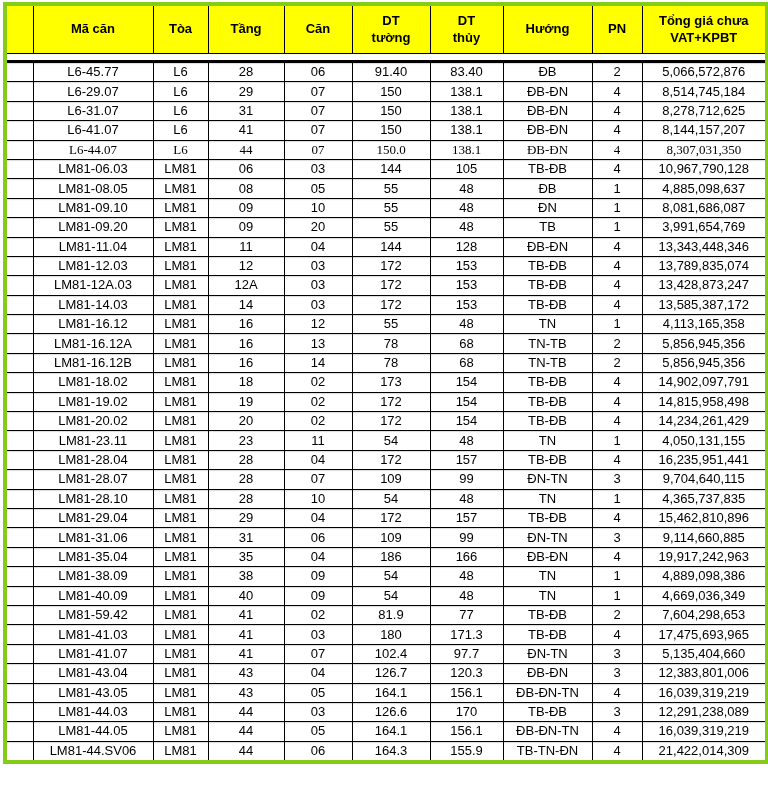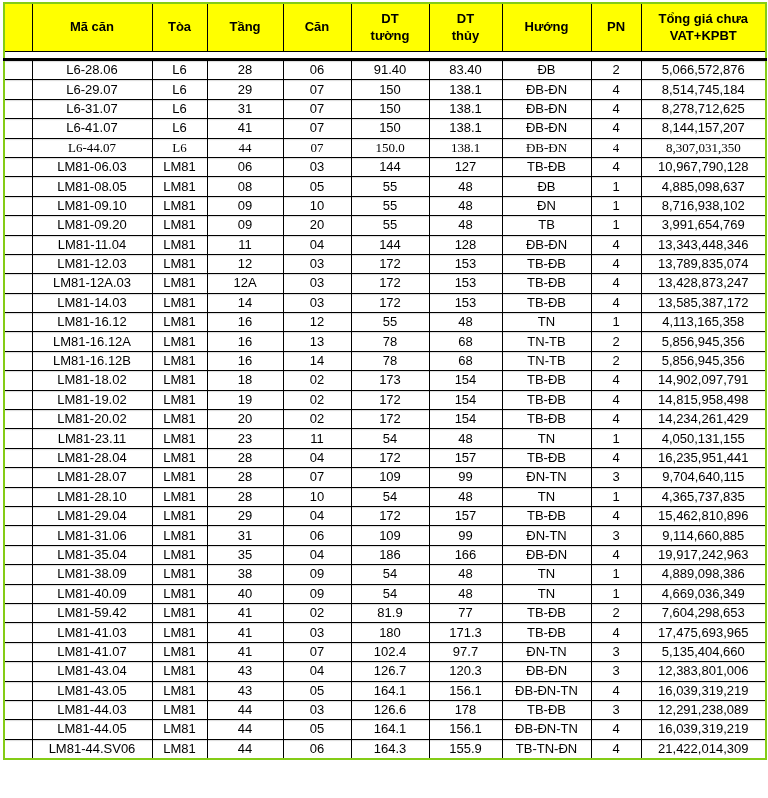--- a/index.html
+++ b/index.html
@@ -12,21 +12,21 @@
     font-family: "Liberation Sans", "DejaVu Sans", sans-serif;
     color: #000000;
   }
   .page {
     padding: 2px 3px 0 3px;
   }
   table.price-table {
     border-collapse: collapse;
     table-layout: fixed;
     width: 762px;
-    border: 2px solid #84cc16;
+    border: 4px solid #84cc16;
   }
   .price-table th,
   .price-table td {
     border: 1px solid #000000;
     text-align: center;
     vertical-align: middle;
     padding: 0;
     overflow: hidden;
   }
   .price-table thead th {
@@ -92,21 +92,21 @@
         <th>Tổng giá chưa
 VAT+KPBT</th>
       </tr>
       <tr class="spacer-row">
         <td colspan="10"></td>
       </tr>
     </thead>
     <tbody>
         <tr>
           <td></td>
-          <td>L6-28.06</td>
+          <td>L6-45.77</td>
           <td>L6</td>
           <td>28</td>
           <td>06</td>
           <td>91.40</td>
           <td>83.40</td>
           <td>ĐB</td>
           <td>2</td>
           <td>5,066,572,876</td>
         </tr>
         <tr>
@@ -157,21 +157,21 @@
           <td>4</td>
           <td>8,307,031,350</td>
         </tr>
         <tr>
           <td></td>
           <td>LM81-06.03</td>
           <td>LM81</td>
           <td>06</td>
           <td>03</td>
           <td>144</td>
-          <td>127</td>
+          <td>105</td>
           <td>TB-ĐB</td>
           <td>4</td>
           <td>10,967,790,128</td>
         </tr>
         <tr>
           <td></td>
           <td>LM81-08.05</td>
           <td>LM81</td>
           <td>08</td>
           <td>05</td>
@@ -184,21 +184,21 @@
         <tr>
           <td></td>
           <td>LM81-09.10</td>
           <td>LM81</td>
           <td>09</td>
           <td>10</td>
           <td>55</td>
           <td>48</td>
           <td>ĐN</td>
           <td>1</td>
-          <td>8,716,938,102</td>
+          <td>8,081,686,087</td>
         </tr>
         <tr>
           <td></td>
           <td>LM81-09.20</td>
           <td>LM81</td>
           <td>09</td>
           <td>20</td>
           <td>55</td>
           <td>48</td>
           <td>TB</td>
@@ -493,21 +493,21 @@
           <td>4</td>
           <td>16,039,319,219</td>
         </tr>
         <tr>
           <td></td>
           <td>LM81-44.03</td>
           <td>LM81</td>
           <td>44</td>
           <td>03</td>
           <td>126.6</td>
-          <td>178</td>
+          <td>170</td>
           <td>TB-ĐB</td>
           <td>3</td>
           <td>12,291,238,089</td>
         </tr>
         <tr>
           <td></td>
           <td>LM81-44.05</td>
           <td>LM81</td>
           <td>44</td>
           <td>05</td>

